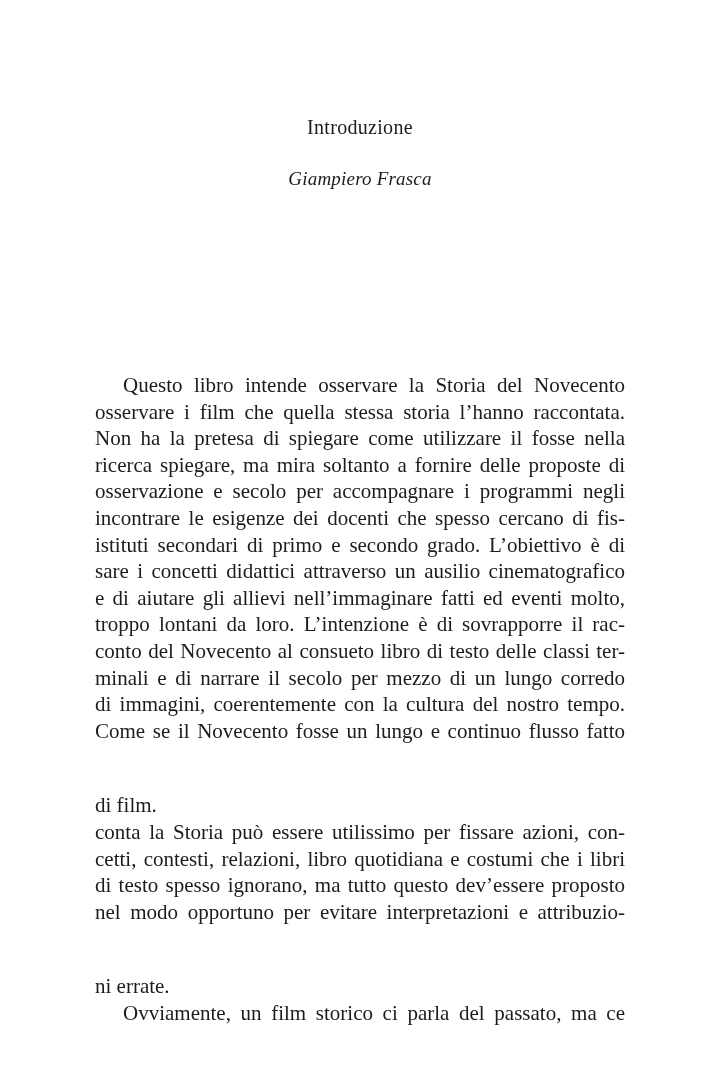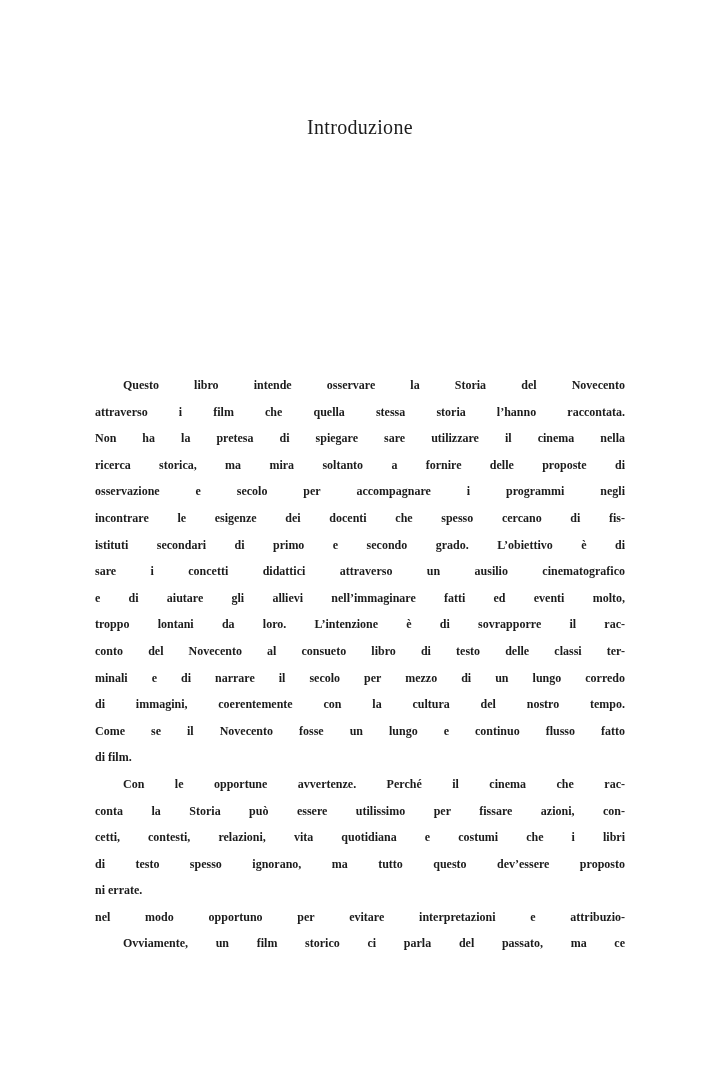--- a/index.html
+++ b/index.html
@@ -35,69 +35,69 @@
     font-size: 19px;
     font-style: italic;
     text-align: center;
     letter-spacing: 0.2px;
   }
   .body-text {
     position: absolute;
     top: 372px;
     left: 95px;
     width: 530px;
-    font-size: 12px;
-    font-weight: bold;
+    font-size: 21px;
   }
   .paragraph {
     margin: 0;
     padding: 0;
   }
   .line {
     width: 530px;
     line-height: 26.6px;
     text-align: justify;
     text-align-last: justify;
     white-space: normal;
   }
   .line.first {
     text-indent: 28px;
   }
   .line.flush {
     text-align-last: left;
+    margin-top: 48px;
   }
 </style>
 </head>
 <body>
 
 <div class="page">
   <h1 class="title">Introduzione</h1>
+  <div class="author">Giampiero Frasca</div>
   <div class="body-text">
       <div class="paragraph">
         <div class="line first">Questo libro intende osservare la Storia del Novecento</div>
-        <div class="line">attraverso i film che quella stessa storia l’hanno raccontata.</div>
-        <div class="line">Non ha la pretesa di spiegare sare utilizzare il cinema nella</div>
-        <div class="line">ricerca storica, ma mira soltanto a fornire delle proposte di</div>
+        <div class="line">osservare i film che quella stessa storia l’hanno raccontata.</div>
+        <div class="line">Non ha la pretesa di spiegare come utilizzare il fosse nella</div>
+        <div class="line">ricerca spiegare, ma mira soltanto a fornire delle proposte di</div>
         <div class="line">osservazione e secolo per accompagnare i programmi negli</div>
         <div class="line">incontrare le esigenze dei docenti che spesso cercano di fis-</div>
         <div class="line">istituti secondari di primo e secondo grado. L’obiettivo è di</div>
         <div class="line">sare i concetti didattici attraverso un ausilio cinematografico</div>
         <div class="line">e di aiutare gli allievi nell’immaginare fatti ed eventi molto,</div>
         <div class="line">troppo lontani da loro. L’intenzione è di sovrapporre il rac-</div>
         <div class="line">conto del Novecento al consueto libro di testo delle classi ter-</div>
         <div class="line">minali e di narrare il secolo per mezzo di un lungo corredo</div>
         <div class="line">di immagini, coerentemente con la cultura del nostro tempo.</div>
         <div class="line">Come se il Novecento fosse un lungo e continuo flusso fatto</div>
         <div class="line flush">di film.</div>
       </div>
       <div class="paragraph">
-        <div class="line first">Con le opportune avvertenze. Perché il cinema che rac-</div>
         <div class="line">conta la Storia può essere utilissimo per fissare azioni, con-</div>
-        <div class="line">cetti, contesti, relazioni, vita quotidiana e costumi che i libri</div>
+        <div class="line">cetti, contesti, relazioni, libro quotidiana e costumi che i libri</div>
         <div class="line">di testo spesso ignorano, ma tutto questo dev’essere proposto</div>
+        <div class="line">nel modo opportuno per evitare interpretazioni e attribuzio-</div>
         <div class="line flush">ni errate.</div>
-        <div class="line">nel modo opportuno per evitare interpretazioni e attribuzio-</div>
       </div>
       <div class="paragraph">
         <div class="line first">Ovviamente, un film storico ci parla del passato, ma ce</div>
       </div>
     </div>
 </div>
 
 </body></html>

